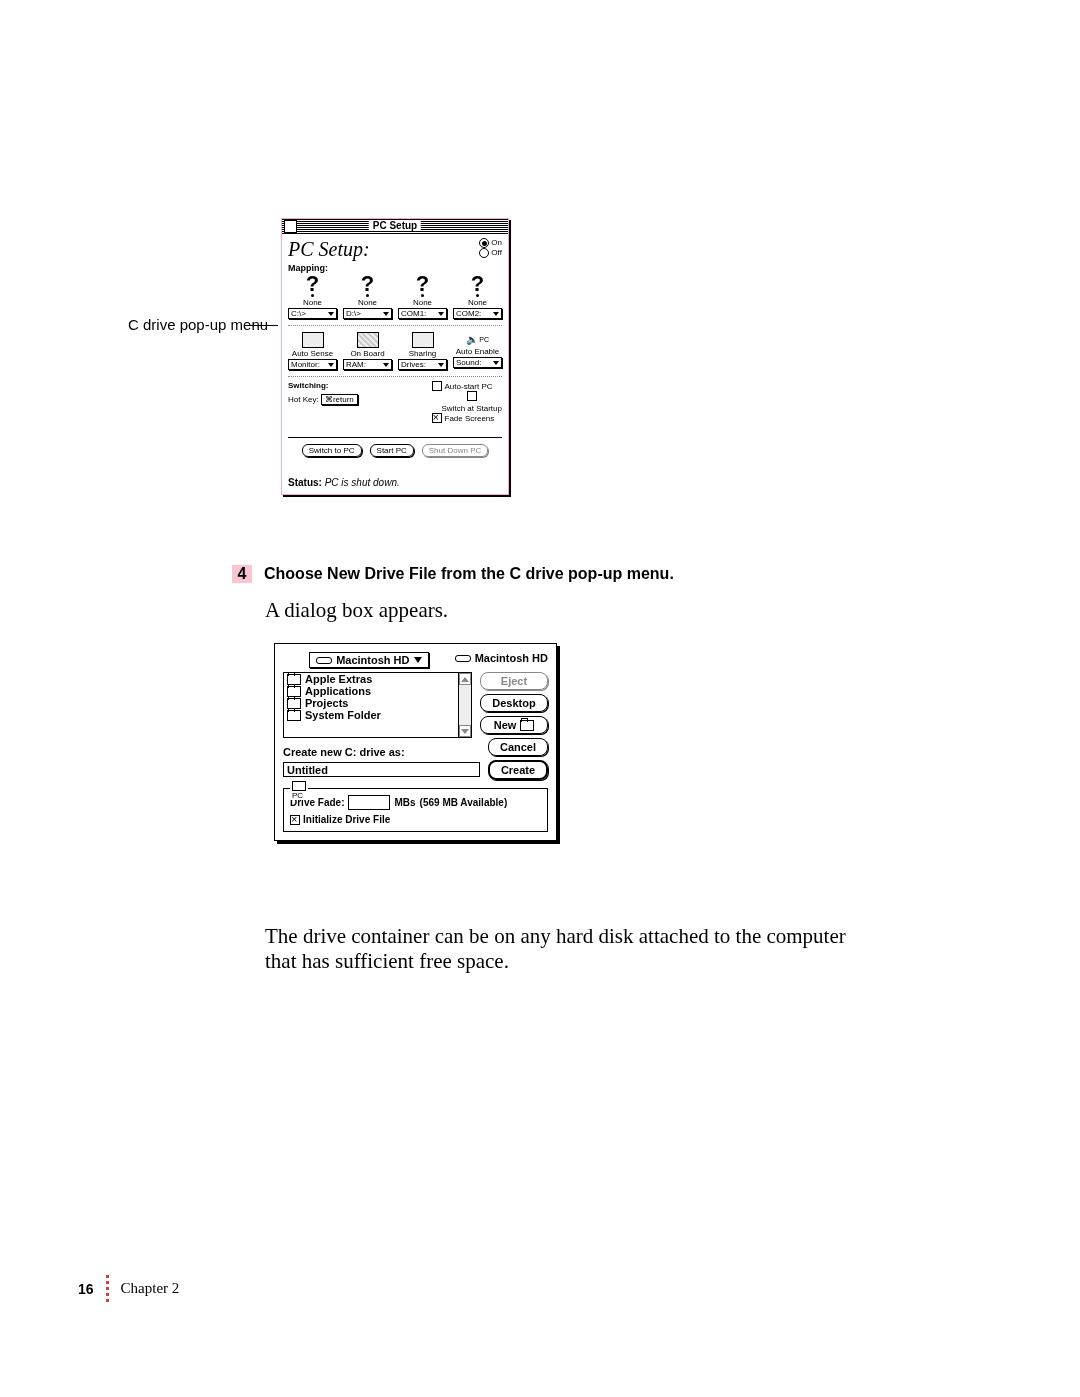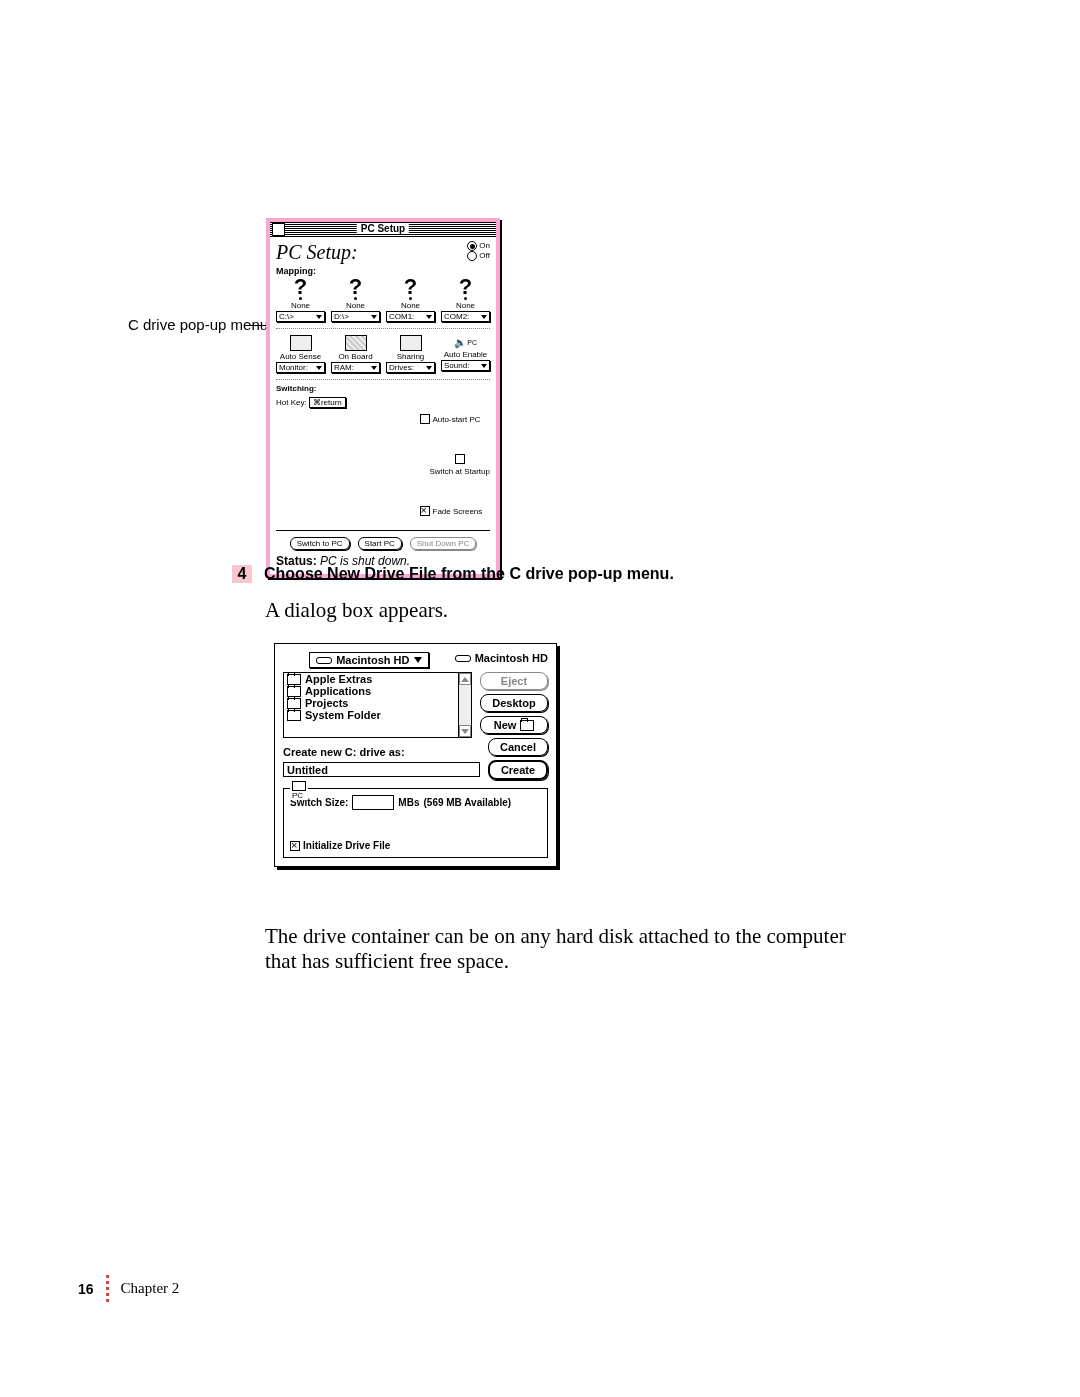--- a/index.html
+++ b/index.html
@@ -33,25 +33,25 @@
     position: absolute;
     left: 250px;
     top: 325px;
     width: 28px;
     height: 1px;
     background: #000;
   }
   
   .pcsetup {
     position: absolute;
-    left: 266px;
+    left: 281px;
     top: 218px;
     width: 226px;
     background: #fff;
-    border: 4px solid #f9a8d4;
+    border: 1px solid #f9a8d4;
     box-shadow: 2px 2px 0 #000;
     font-family: "Geneva", Helvetica, Arial, sans-serif;
     font-size: 9px;
   }
   .pcsetup .titlebar {
     height: 14px;
     border-bottom: 1px solid #000;
     position: relative;
     background: repeating-linear-gradient(to bottom, #000 0 1px, #fff 1px 2px);
   }
@@ -73,27 +73,27 @@
   .map-col { flex:1; display:flex; flex-direction:column; align-items:center; gap:1px; }
   .qmark { font-size:22px; font-weight:bold; line-height:18px; }
   .qdot { width:3px; height:3px; background:#000; border-radius:50%; }
   .none { font-size:8px; }
   .popup { border:1px solid #000; height:11px; width:100%; display:flex; align-items:center; justify-content:space-between; padding:0 2px; box-sizing:border-box; font-size:8px; box-shadow:1px 1px 0 #000;}
   .popup .arrow { width:0;height:0;border-left:3px solid transparent;border-right:3px solid transparent;border-top:4px solid #000; }
   .row2 { display:flex; gap:6px; margin-top:6px; border-bottom:1px dotted #888; padding-bottom:6px;}
   .iconbox { width:20px; height:14px; border:1px solid #000; background:#eee; }
   .switching { margin-top:4px; display:flex; justify-content:space-between; font-size:8px; border-bottom:1px solid #000; padding-bottom:14px;}
   .hotkey { border:1px solid #000; padding:0 3px; box-shadow:1px 1px 0 #000; display:inline-block; }
-  .chk { display:flex; align-items:center; gap:3px;margin-top:30px; }
+  .chk { display:flex; align-items:center; gap:3px; }
   .chk .box { width:8px;height:8px;border:1px solid #000; position:relative; display:inline-block;}
   .chk .box.x::after { content:"×"; position:absolute; left:0; top:-3px; font-size:11px; }
   .btnrow { display:flex; gap:8px; margin-top:6px; justify-content:center;}
   .macbtn { border:1px solid #000; border-radius:6px; padding:1px 6px; font-size:8px; box-shadow:1px 1px 0 #000;}
   .macbtn.disabled { color:#888; border-color:#888; box-shadow:1px 1px 0 #888;}
-  .status { font-size:12px; margin-top:4px; }
+  .status { font-size:10px; margin-top:20px; }
   .status .italic { font-style:italic; }
 
   
   .step { position:absolute; left:232px; font-family: Helvetica, Arial, sans-serif; font-size:16px; font-weight:bold; }
   .step .num { display:inline-block; width:20px; text-align:center; background:#f9c5d1; margin-right:12px; font-family: Helvetica, Arial, sans-serif; }
   .bodytext { position:absolute; left:265px; font-size:21px; font-family: "Times New Roman", serif; font-weight:normal; }
 
   
   .savedlg {
     position:absolute; left:274px; top:643px; width:265px; border:1px solid #000; box-shadow:3px 3px 0 #000; background:#fff;
@@ -335,21 +335,21 @@
     <div class="sd-row">
       <div class="sd-input">Untitled</div>
       <div class="sd-btns" style="width:60px;">
         <div class="sd-btn" style="margin-top:-20px;">Cancel</div>
         <div class="sd-btn" style="border-width:2px;">Create</div>
       </div>
     </div>
     <div class="sd-frame">
       <span class="pcicon"><span class="box"></span><span>PC</span></span>
       <div class="line">
-        <b>Switch Size:</b>
+        <b>Drive Fade:</b>
         <span class="inputsm"></span>
         <b>MBs</b>
         <b>(569 MB Available)</b>
       </div>
       <div class="chk">
           <span class="box x"></span>
           <b>Initialize Drive File</b>
         </div>
     </div>
   </div>

